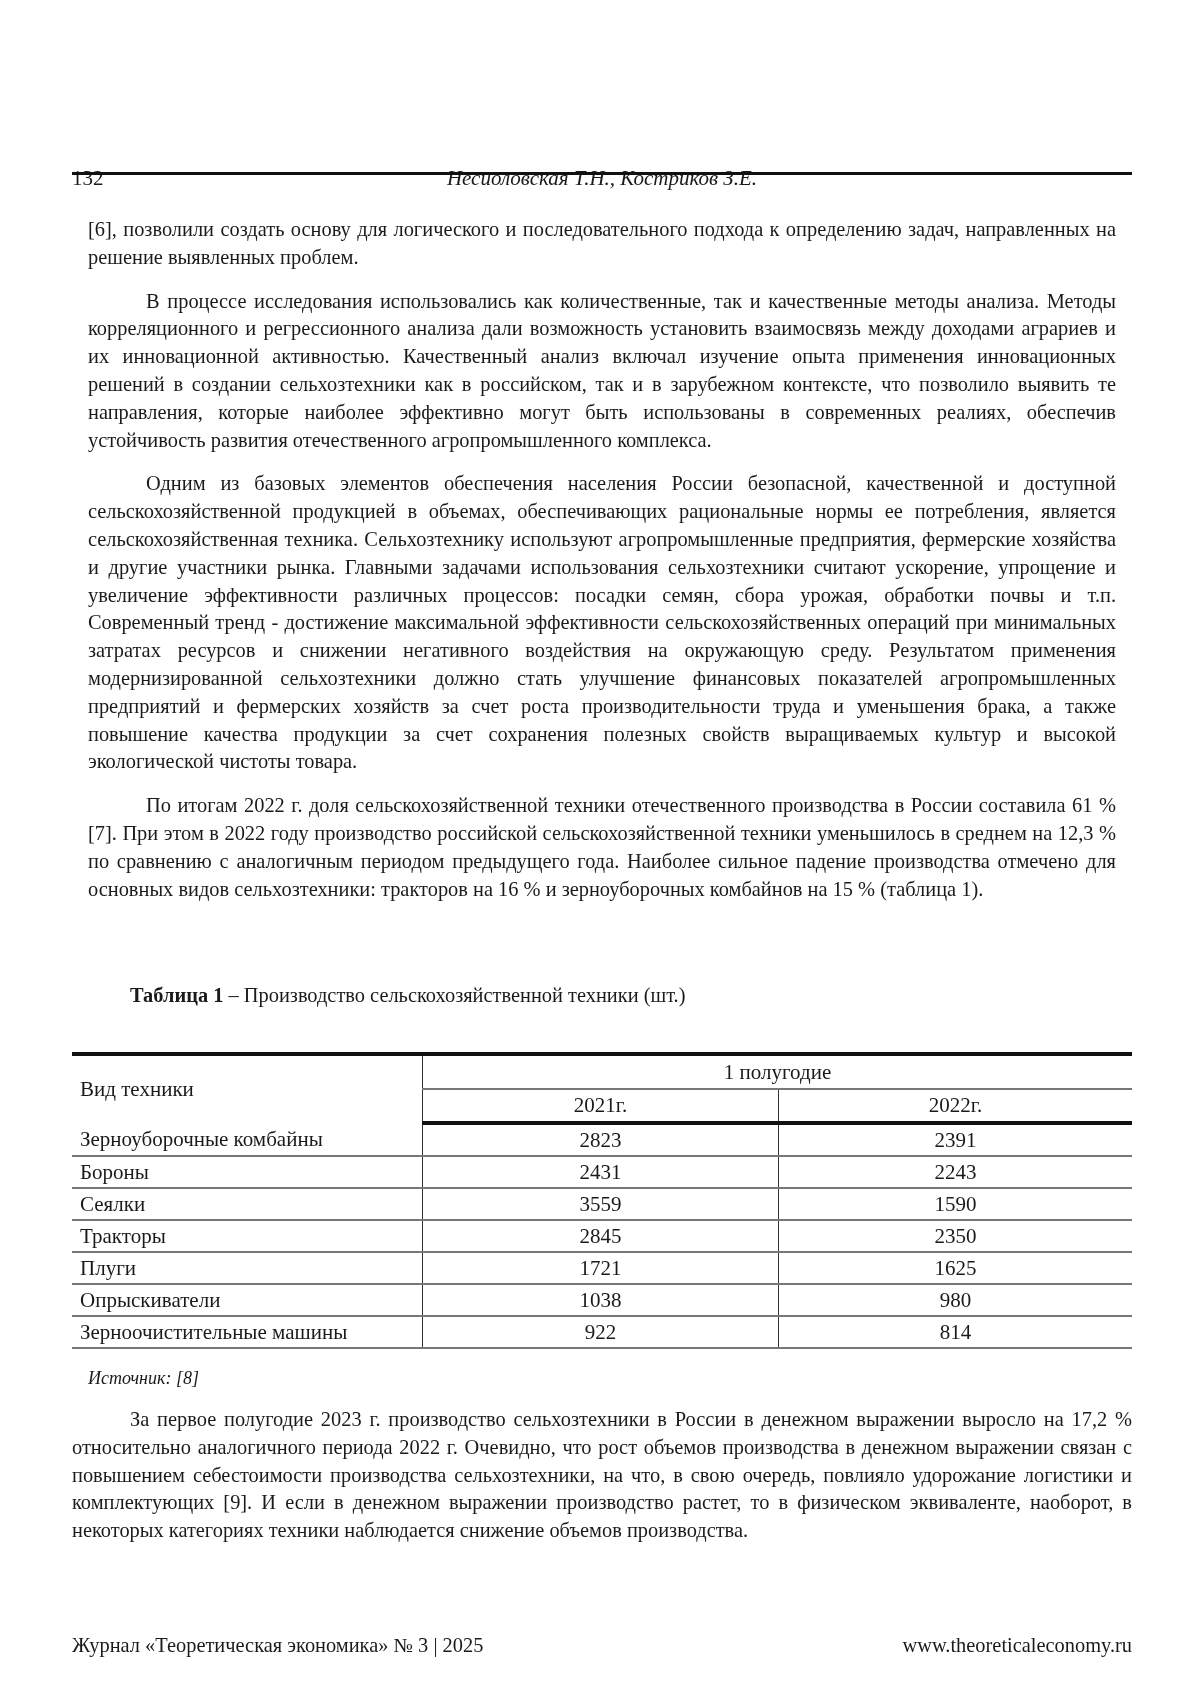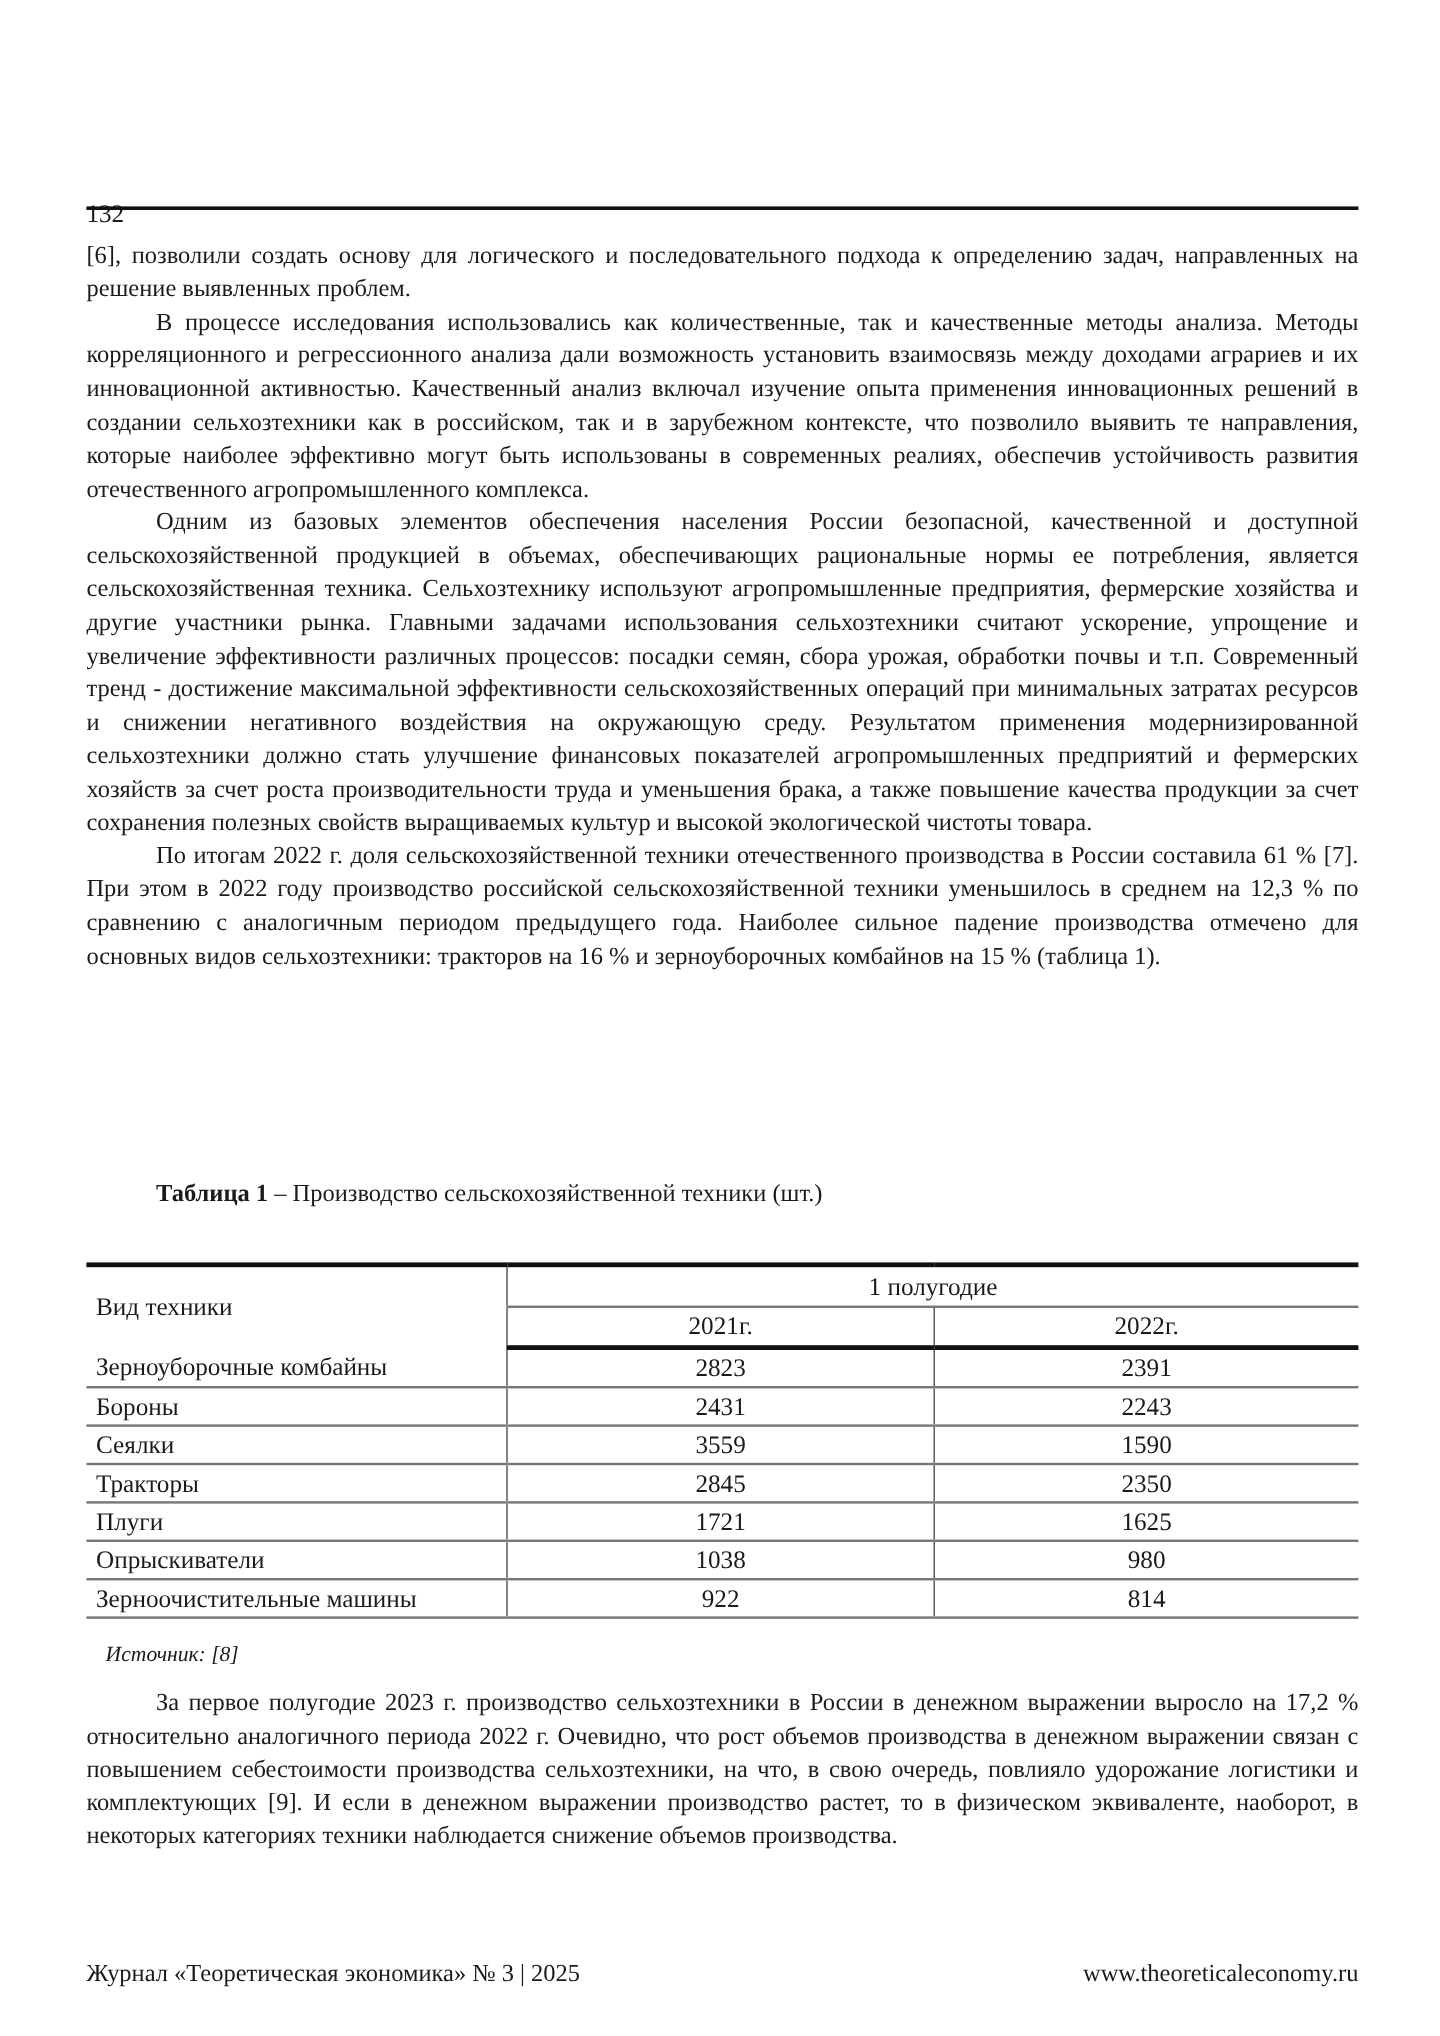--- a/index.html
+++ b/index.html
@@ -7,21 +7,21 @@
          font-family: "Liberation Serif", "DejaVu Serif", serif; color: #1a1a1a; }
   .page { position: absolute; left: 72px; top: 0; width: 1060px; }
   .running-head { position: absolute; top: 144px; left: 0; width: 1060px; height: 30px;
                   font-size: 21px; margin-top: 20px; }
   .running-head .pg { position: absolute; left: 0; top: 2px; }
   .running-head .authors { position: absolute; left: 0; width: 100%; text-align: center; top: 2px; font-style: italic; }
   .head-rule { position: absolute; top: 172px; left: 0; width: 1060px; height: 3px; background: #111; }
 
   .body { position: absolute; top: 200px; left: 0; width: 1060px;
           font-size: 20.4px; line-height: 27.8px; text-align: justify; }
-  .body p { margin: 0; }
+  .body p { margin: 16px; }
   .ind { text-indent: 58px; }
   .sect { font-weight: bold; margin: 12px 0 12px 58px !important; }
 
   .table-title { position: absolute; top: 984px; left: 58px; font-size: 20.4px; }
   .table-title b { font-weight: bold; }
 
   table.data { position: absolute; top: 1052px; left: 0; width: 1060px; border-collapse: collapse;
                font-size: 21px; font-family: Liberation Serif, serif; }
   table.data td, table.data th { font-weight: normal; padding: 0 8px; height: 32px; }
   table.data .c1 { width: 334px; text-align: left; }
@@ -45,20 +45,21 @@
   .footer .left { position: absolute; left: 0; }
   .footer .right { position: absolute; right: 0; }
 </style>
 </head>
 <body>
 
 <div class="page">
 
   <div class="running-head">
     <span class="pg">132</span>
+    <span class="authors">Несиоловская Т.Н., Костриков З.Е.</span>
   </div>
   <div class="head-rule"></div>
 
   <div class="body">
     <p>[6],  позволили создать основу для логического и последовательного подхода к определению задач, направленных на решение выявленных проблем.</p>
     <p class="ind">В процессе исследования использовались как количественные, так и качественные методы анализа. Методы корреляционного и регрессионного анализа дали возможность установить взаимосвязь между доходами аграриев и их инновационной активностью. Качественный анализ включал изучение опыта применения инновационных решений в создании сельхозтехники как в российском, так и в зарубежном контексте, что позволило выявить те направления, которые наиболее эффективно могут быть использованы в современных реалиях, обеспечив устойчивость развития отечественного агропромышленного комплекса.</p>
     <p class="ind">Одним из базовых элементов обеспечения населения России безопасной, качественной и доступной сельскохозяйственной продукцией в объемах, обеспечивающих рациональные нормы ее потребления, является сельскохозяйственная техника. Сельхозтехнику используют агропромышленные предприятия, фермерские хозяйства и другие участники рынка. Главными задачами использования сельхозтехники считают ускорение, упрощение и увеличение эффективности различных процессов: посадки семян, сбора урожая, обработки почвы и т.п. Современный тренд - достижение максимальной эффективности сельскохозяйственных операций при минимальных затратах ресурсов  и снижении негативного воздействия на окружающую среду. Результатом применения модернизированной сельхозтехники должно стать улучшение финансовых показателей агропромышленных предприятий и фермерских хозяйств за счет роста производительности труда и уменьшения брака, а также повышение качества продукции за счет сохранения полезных свойств выращиваемых культур и высокой экологической чистоты товара.</p>
     <p class="ind">По итогам 2022 г. доля сельскохозяйственной техники отечественного производства в России составила 61 %  [7]. При этом в 2022 году производство российской сельскохозяйственной техники уменьшилось в среднем на 12,3 % по сравнению с аналогичным периодом предыдущего года. Наиболее сильное падение производства отмечено для основных видов сельхозтехники: тракторов на 16 % и зерноуборочных комбайнов на 15 % (таблица 1).</p>
   </div>
 

